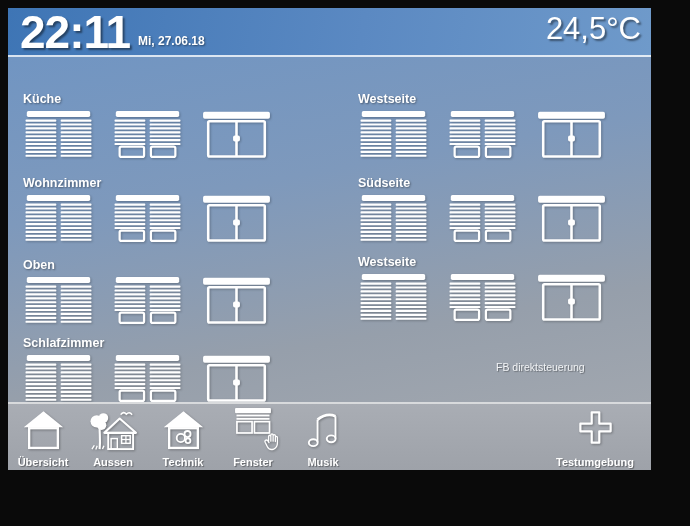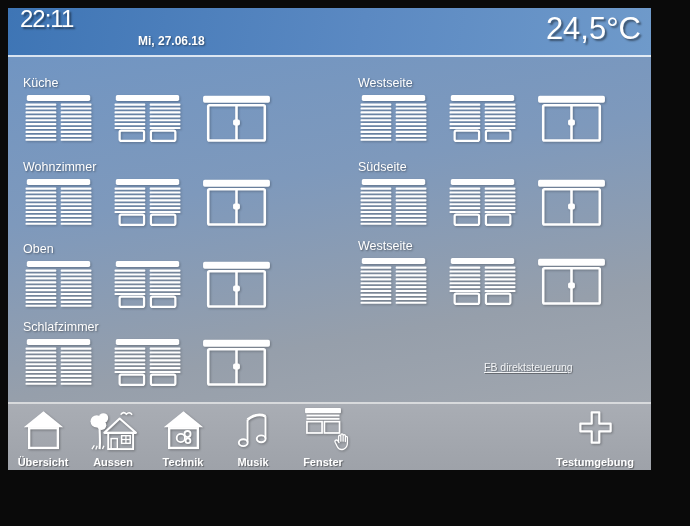--- a/index.html
+++ b/index.html
@@ -14,47 +14,46 @@
   }
   
   .header{
     position:absolute;left:0;top:0;right:0;height:47px;
     background:linear-gradient(100deg,#3e75b5 0%,#5b89c2 55%,#6f9aca 100%);
     border-bottom:2px solid rgba(255,255,255,.8);
     color:#fff;
   }
   .clock{
     position:absolute;left:12px;top:-3px;
-    font-size:24px;font-weight:normal;letter-spacing:-1px;
+    font-size:46px;font-weight:bold;letter-spacing:-1px;
     text-shadow:2px 2px 2px rgba(0,0,0,.45);
   }
   .date{
     position:absolute;left:130px;bottom:7px;
     font-size:12px;font-weight:bold;
     text-shadow:1px 1px 2px rgba(0,0,0,.45);
   }
   .temp{
     position:absolute;right:10px;top:3px;
     font-size:31px;font-weight:normal;
     text-shadow:2px 2px 2px rgba(0,0,0,.45);
   }
   
   .section{position:absolute;color:#fff}
   .section-label{
-    font-size:12.5px;font-weight:normal;margin:0 0 5px 1px;
+    font-size:12.5px;font-weight:bold;margin:16px 0 5px 1px;
     text-shadow:1px 1px 2px rgba(0,0,0,.4);
   }
   .blind-row{display:flex;gap:20px;margin-left:2px}
   .blind-btn{width:69px;height:48px;padding:0;border:none;background:none;cursor:pointer;display:block}
   .blind-svg{filter:drop-shadow(1px 1.5px 1px rgba(0,0,0,.25));display:block}
   .fb-label{
-    position:absolute;left:476px;top:353px;
+    position:absolute;left:488px;top:353px;
     font-size:10.5px;color:#f2f4f6;
     text-shadow:1px 1px 1px rgba(0,0,0,.35);
-    text-decoration:underline;
   }
   
   .toolbar{
     position:absolute;left:0;right:0;top:394px;height:66px;
     border-top:2px solid rgba(255,255,255,.6);
     background:linear-gradient(to bottom,#a9adb4,#9ea2a9);
     display:flex;align-items:stretch;
   }
   .tb-item{
     width:70px;display:flex;flex-direction:column;align-items:center;
@@ -567,47 +566,47 @@
               <circle cx="21" cy="33" r="4.6"></circle>
               <circle cx="28.5" cy="28.5" r="3.4"></circle>
               <circle cx="29" cy="36" r="2.7"></circle>
             </g>
           </svg>
         </div>
         <div class="tb-label">Technik</div>
       </div>
       <div class="tb-item">
         <div class="tb-icon">
-          <svg viewBox="0 0 48 48" width="41" height="44" fill="none" stroke="#fff">
-            <ellipse cx="12" cy="40" rx="5.2" ry="4" stroke-width="2.2"></ellipse>
-            <ellipse cx="33" cy="35.5" rx="5.2" ry="4" stroke-width="2.2"></ellipse>
-            <path d="M17 39.5 V13" stroke-width="2.2"></path>
-            <path d="M38 35 V9" stroke-width="2.2"></path>
-            <path d="M17 13 Q28 4.5 38 9" stroke-width="3.2"></path>
-          </svg>
-        </div>
-        <div class="tb-label">Musik</div>
-      </div>
-      <div class="tb-item">
-        <div class="tb-icon">
           <svg viewBox="0 0 48 36" width="46" height="34" fill="#fff">
             <rect x="5" y="1" width="38" height="5.5" rx="1"></rect>
             <rect x="6.5" y="8" width="35" height="2"></rect>
             <rect x="6.5" y="11.5" width="35" height="2"></rect>
             <g fill="none" stroke="#fff" stroke-width="1.8">
               <rect x="7" y="15.5" width="16" height="12"></rect>
               <rect x="25.5" y="15.5" width="16" height="12"></rect>
             </g>
           </svg>
         </div>
         <svg class="hand" viewBox="0 0 22 24" width="19" height="22">
           <path d="M6.5 12 V5.5 a1.3 1.3 0 0 1 2.6 0 V11 M9.1 11 V4 a1.3 1.3 0 0 1 2.6 0 V11 M11.7 11 V4.8 a1.3 1.3 0 0 1 2.6 0 V11.5 M14.3 11.5 V6.8 a1.2 1.2 0 0 1 2.4 0 V13 q0 6 -4.8 7.4 q-5 1.2 -7 -3.2 l-2.4 -5 q-0.8 -1.8 0.8 -2.4 q1.4 -0.5 2.4 1 l1.2 2" fill="none" stroke="#fff" stroke-width="1.5" stroke-linecap="round" stroke-linejoin="round"></path>
         </svg>
         <div class="tb-label">Fenster</div>
       </div>
+      <div class="tb-item">
+        <div class="tb-icon">
+          <svg viewBox="0 0 48 48" width="41" height="44" fill="none" stroke="#fff">
+            <ellipse cx="12" cy="40" rx="5.2" ry="4" stroke-width="2.2"></ellipse>
+            <ellipse cx="33" cy="35.5" rx="5.2" ry="4" stroke-width="2.2"></ellipse>
+            <path d="M17 39.5 V13" stroke-width="2.2"></path>
+            <path d="M38 35 V9" stroke-width="2.2"></path>
+            <path d="M17 13 Q28 4.5 38 9" stroke-width="3.2"></path>
+          </svg>
+        </div>
+        <div class="tb-label">Musik</div>
+      </div>
       <div class="tb-item tb-right">
         <div class="tb-icon">
           <svg viewBox="0 0 44 44" width="37" height="41">
             <path d="M17.5 4 h9 v13.5 h13.5 v9 h-13.5 v13.5 h-9 v-13.5 h-13.5 v-9 h13.5 z" fill="none" stroke="#fff" stroke-width="2.6" stroke-linejoin="round"></path>
           </svg>
         </div>
         <div class="tb-label">Testumgebung</div>
       </div>
     </div>
 

